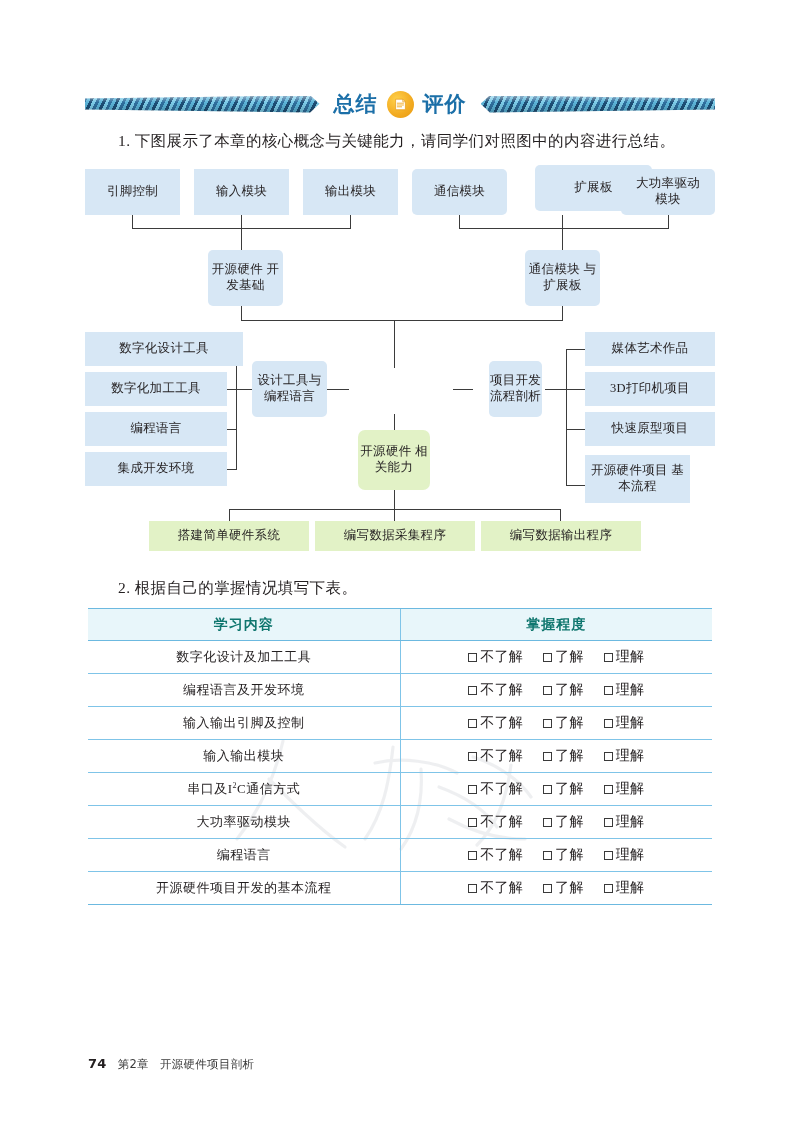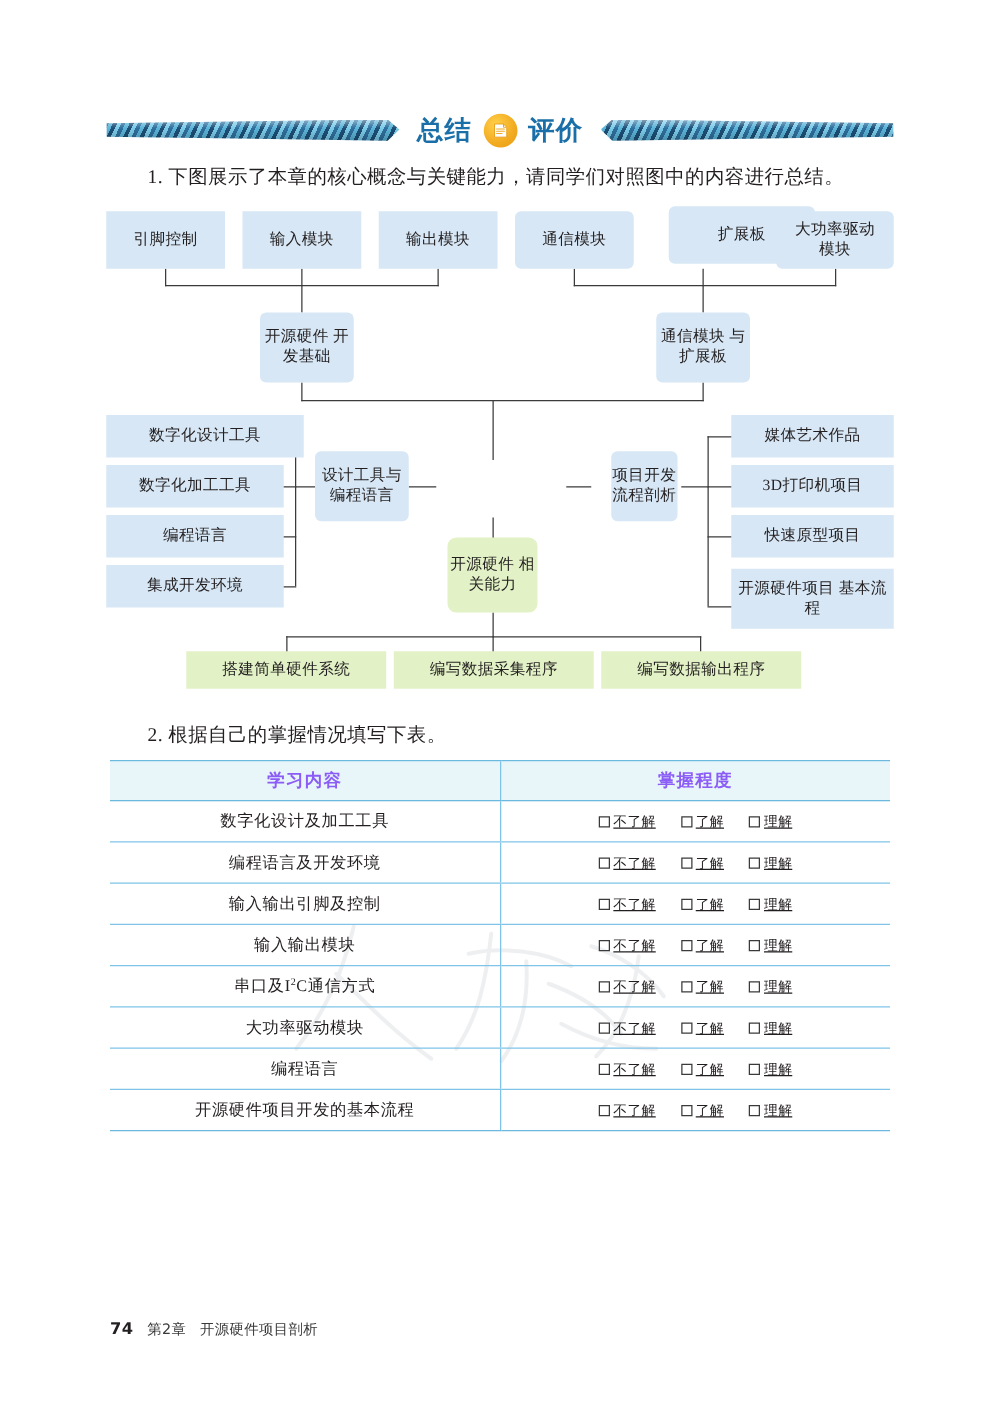--- a/index.html
+++ b/index.html
@@ -163,40 +163,39 @@
     border-bottom: 1.2px solid #7fc4e8;
     padding: 0;
     background: transparent;
   }
   .tbl thead th {
     background: #e8f6fa;
     height: 31px;
     font-family: "DejaVu Sans", sans-serif;
     font-size: 14px;
     font-weight: bold;
-    color: #8b5cf6;
+    color: #0f766e;
     letter-spacing: 1px;
     border-top: 1.4px solid #6cb9e0;
     border-bottom: 1.4px solid #6cb9e0;
   }
   .tbl thead th.c2 { border-left: 1.2px solid #7fc4e8; }
   .tbl tbody td { height: 32px; font-size: 13px; }
   .tbl tbody td.c1 { text-align: center; letter-spacing: 0.5px; }
   .tbl tbody td.c2 {
     border-left: 1.2px solid #7fc4e8;
     text-align: center;
   }
   .tbl tbody tr:last-child td { border-bottom: 1.6px solid #6cb9e0; }
   .opts {
     display: flex;
     justify-content: center;
     gap: 20px;
-    font-size: 11px;
+    font-size: 14px;
     letter-spacing: 0.3px;
-    text-decoration: underline;
   }
   .opt { display: inline-flex; align-items: center; gap: 2px; white-space: nowrap; }
   .cbx {
     display: inline-block;
     width: 9px; height: 9px;
     border: 1.1px solid #3a3a3a;
     box-sizing: border-box;
     margin-right: 1px;
     vertical-align: -1px;
   }
@@ -304,21 +303,21 @@
     <div class="line h" style="left:460px; top:224px; width:22px;"></div>
     <div class="line v" style="left:481px; top:184px; height:136px;"></div>
     <div class="line h" style="left:481px; top:184px; width:22px;"></div>
     <div class="line h" style="left:481px; top:224px; width:22px;"></div>
     <div class="line h" style="left:481px; top:264px; width:22px;"></div>
     <div class="line h" style="left:481px; top:320px; width:22px;"></div>
 
     <div class="node blue" style="left:500px; top:167px; width:130px; height:34px;">媒体艺术作品</div>
     <div class="node blue" style="left:500px; top:207px; width:130px; height:34px;">3D打印机项目</div>
     <div class="node blue" style="left:500px; top:247px; width:130px; height:34px;">快速原型项目</div>
-    <div class="node blue" style="left:500px; top:290px; width:130px; height:48px;">开源硬件项目 基本流程</div>
+    <div class="node blue" style="left:500px; top:290px; width:105px; height:48px;">开源硬件项目 基本流程</div>
 
     <div class="line v" style="left:309px; top:249px; height:25px;"></div>
     <div class="node green-r" style="left:273px; top:265px; width:72px; height:60px;">开源硬件 相关能力</div>
     <div class="line v" style="left:309px; top:325px; height:20px;"></div>
 
     <div class="line h" style="left:144px; top:344px; width:332px;"></div>
     <div class="line v" style="left:144px; top:344px; height:13px;"></div>
     <div class="line v" style="left:309px; top:344px; height:13px;"></div>
     <div class="line v" style="left:475px; top:344px; height:13px;"></div>
 

